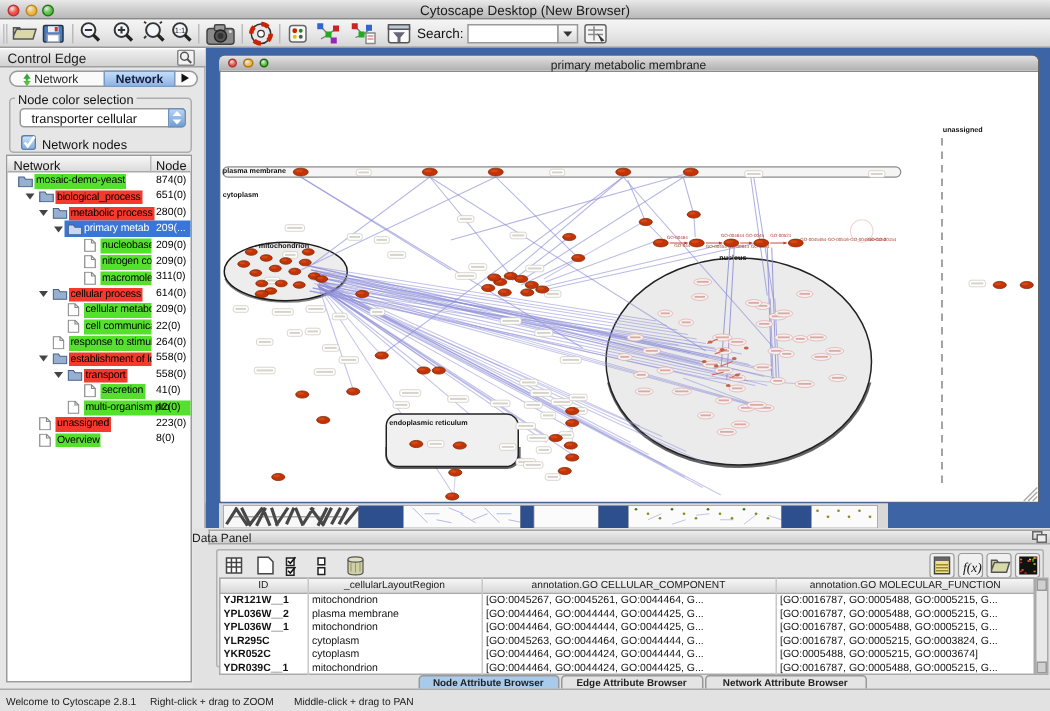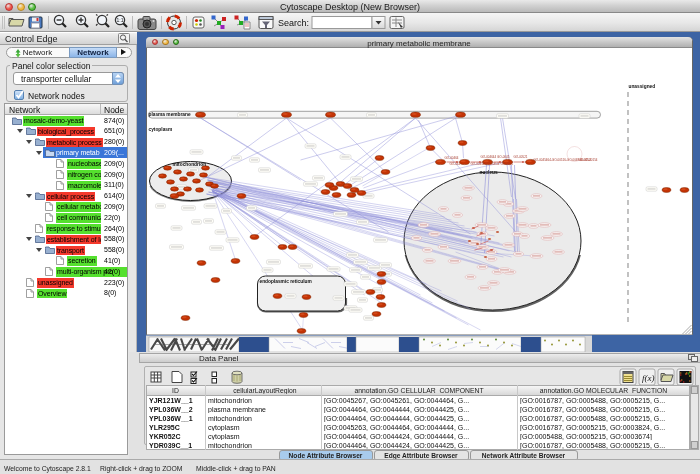--- a/index.html
+++ b/index.html
@@ -117,21 +117,21 @@
 <div style="position:absolute;left:6px;top:47.5px;width:63px;height:10px;text-align:center;font-size:8px;color:#222;">Network</div>
 <svg class="abs" style="left:13px;top:48px" width="10" height="10" viewBox="0 0 10 10">
 <path d="M2.5 4.5 L5 1 L7.5 4.5 Z" fill="#3aa63a"></path>
     <rect x="4.2" y="3.5" width="1.6" height="2" fill="#3aa63a"></rect>
 <path d="M2.5 6 L5 9.5 L7.5 6 Z" fill="#55c040"></path>
     <rect x="4.2" y="5" width="1.6" height="2" fill="#55c040"></rect>
 </svg>
 <div style="position:absolute;left:69px;top:47.5px;width:48px;height:10px;text-align:center;font-size:8px;font-weight:bold;color:#102040;">Network</div>
 <div style="position:absolute;left:121px;top:49px;width:0;height:0;border-left:5px solid #111;border-top:3.5px solid transparent;border-bottom:3.5px solid transparent;"></div>
 <div style="position:absolute;left:6px;top:65px;width:122px;height:37px;border:1px solid #adadad;border-radius:3px;"></div>
-<div style="position:absolute;left:10px;top:60.5px;background:#e6e6e6;padding:0 2px;font-size:8.5px;color:#111;">Panel color selection</div>
+<div style="position:absolute;left:10px;top:60.5px;background:#e6e6e6;padding:0 2px;font-size:8.5px;color:#111;">Node color selection</div>
 <div style="position:absolute;left:13px;top:72px;width:111px;height:13px;background:#fff;border:1px solid #999;border-radius:3px;"></div>
 <div style="position:absolute;left:21px;top:74px;font-size:8.5px;color:#111;">transporter cellular</div>
 <div style="position:absolute;left:112px;top:72px;width:12px;height:13px;border-radius:0 3px 3px 0;background:linear-gradient(#b8d4f4,#6f9fd8);border:1px solid #7090b8;"></div>
 <svg class="abs" style="left:113px;top:73px" width="10" height="11" viewBox="0 0 10 11">
 <path d="M5 1 L8 4.4 H2 Z" fill="#fff"></path>
     <path d="M5 10 L2 6.6 H8 Z" fill="#fff"></path>
 </svg>
 <div style="position:absolute;left:14px;top:90px;width:10px;height:10px;border-radius:2px;background:linear-gradient(#cfe2f8,#7fb0e4);border:1px solid #5580b0;"></div>
 <svg class="abs" style="left:13px;top:87.5px" width="13" height="13" viewBox="0 0 13 13">
 <path d="M3.5 7 L5.5 9.5 L10 3" fill="none" stroke="#fff" stroke-width="1.8"></path>
@@ -749,21 +749,21 @@
     <rect x="541" y="336.5" width="44" height="15" fill="#fbfbfb" stroke="#999" stroke-width="0.5"></rect>
     <circle cx="545" cy="340" r="0.9" fill="#8a8a20"></circle>
     <circle cx="552" cy="344" r="0.9" fill="#8a8a20"></circle>
     <circle cx="559" cy="340" r="0.9" fill="#8a8a20"></circle>
     <circle cx="566" cy="344" r="0.9" fill="#8a8a20"></circle>
     <circle cx="573" cy="340" r="0.9" fill="#8a8a20"></circle>
     <circle cx="580" cy="344" r="0.9" fill="#8a8a20"></circle>
   </svg>
 <div style="position:absolute;left:129px;top:352px;width:571px;height:107px;background:#e2e2e2;"></div>
 <div style="position:absolute;left:139px;top:352.5px;width:561px;height:10.5px;background:linear-gradient(#ececec,#cdcdcd);border:1px solid #a5a5a5;border-right:none;"></div>
-<div style="position:absolute;left:152px;top:353.5px;font-size:8px;color:#222;padding-left:47px;">Data Panel</div>
+<div style="position:absolute;left:128px;top:353.5px;font-size:8px;color:#222;">Data Panel</div>
 <svg class="abs" style="left:688px;top:354px" width="10" height="8" viewBox="0 0 10 8">
 <rect x="0.5" y="0.5" width="6" height="5" fill="none" stroke="#666"></rect>
     <rect x="3.5" y="2.5" width="6" height="5" fill="#eee" stroke="#666"></rect>
 </svg>
 <div style="position:absolute;left:144px;top:366px;width:552px;height:79px;border:1px solid #b0b0b0;border-radius:2px;background:#e6e6e6;"></div>
 <svg class="abs" style="left:146px;top:368px" width="110" height="18" viewBox="0 0 110 18">
     <rect x="5" y="4" width="10" height="10" fill="#fff" stroke="#444"></rect>
     <line x1="5" y1="7" x2="15" y2="7" stroke="#444"></line>
     <line x1="5" y1="10" x2="15" y2="10" stroke="#444"></line>
     <line x1="8.3" y1="4" x2="8.3" y2="14" stroke="#444"></line>

